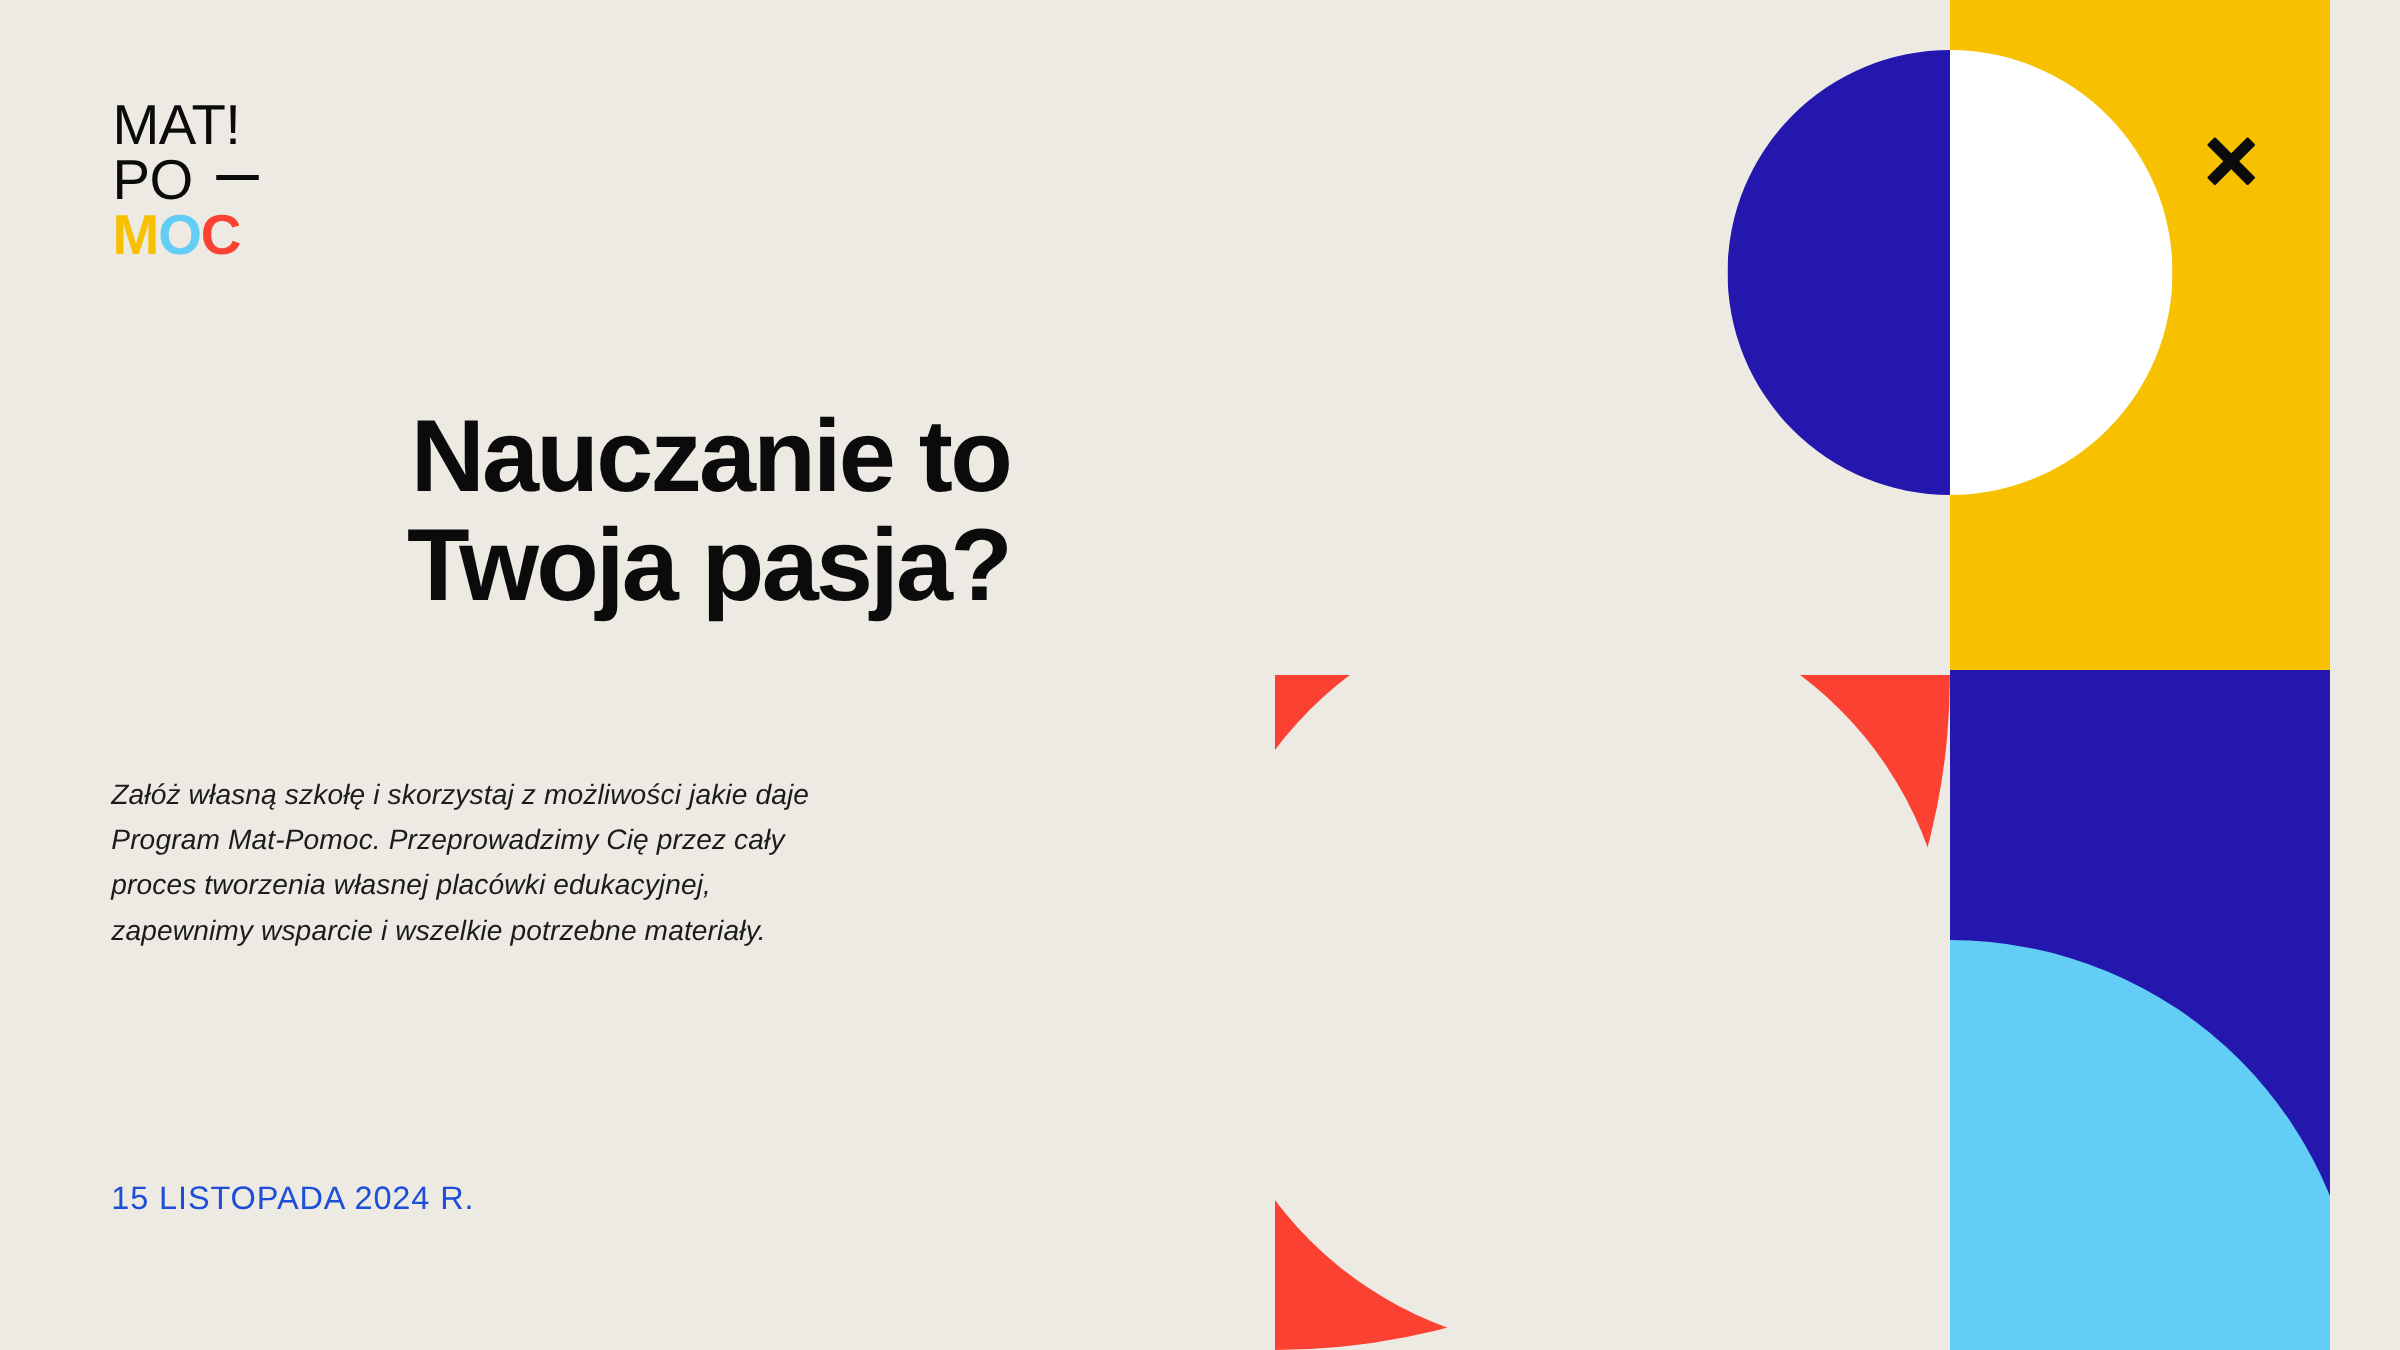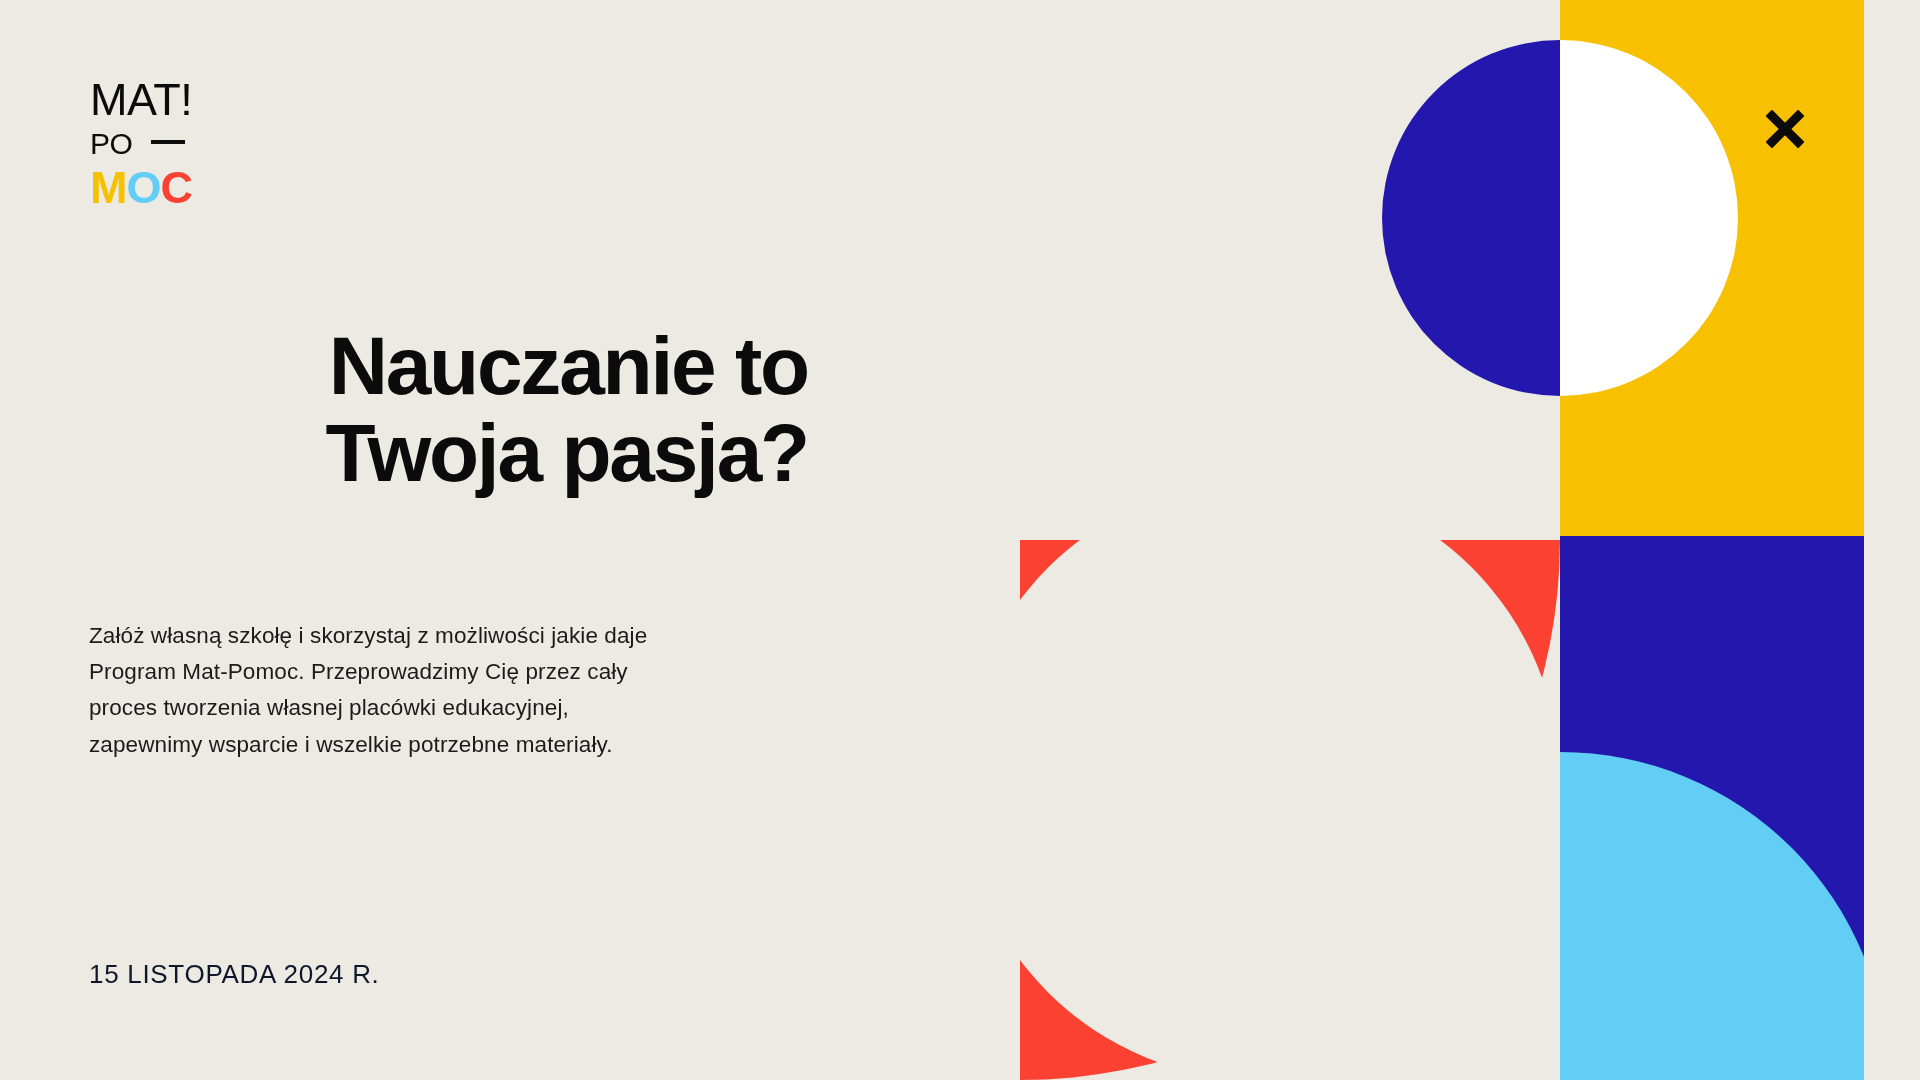--- a/index.html
+++ b/index.html
@@ -72,21 +72,21 @@
 
   
   .logo{position:absolute;left:90px;top:78px;width:230px;}
   .logo-row{
     display:flex;align-items:center;
     font-family:"Liberation Sans","DejaVu Sans",sans-serif;
     font-size:44px;line-height:0.98;letter-spacing:-0.5px;font-weight:400;
     color:#0B0B0B;height:44px;
   }
   .logo-row.r1{font-size:45px;}
-  .logo-row.r2{font-size:30px;gap:15px;}
+  .logo-row.r2{font-size:45px;gap:15px;}
   .logo-row.r3{font-weight:700;font-size:45px;letter-spacing:-1px;}
   .logo-dash{
     display:inline-block;width:34px;height:4px;background:#0B0B0B;margin-left:4px;
     vertical-align:middle;position:relative;top:-2px;
   }
   .c-yellow{color:#F7C000;}
   .c-cyan{color:#62CDF5;}
   .c-red{color:#FB4232;}
 
   
@@ -96,28 +96,28 @@
     font-weight:700;font-size:82px;line-height:1.06;
     letter-spacing:-2.2px;color:#0B0B0B;text-align:right;
   }
   .headline .l{display:block;}
 
   
   .lede{
     position:absolute;left:89px;top:595px;width:580px;
     font-family:"Liberation Sans","DejaVu Sans",sans-serif;
     font-weight:400;font-size:22.5px;line-height:1.62;
-    color:#1B1B1B;letter-spacing:0.1px;
+    color:#1B1B1B;letter-spacing:0.1px;font-style:italic;
   }
 
   
   .date{
     position:absolute;left:89px;top:943px;
     font-family:"Liberation Sans","DejaVu Sans",sans-serif;
-    font-weight:400;font-size:26px;letter-spacing:0.7px;color:#0f172a;margin-top:16px;
+    font-weight:400;font-size:26px;letter-spacing:0.7px;color:#1d4ed8;
   }
 </style>
 </head>
 <body>
 
 <div id="stage">
 
   <div class="art">
 
     <div class="block-yellow"></div>

